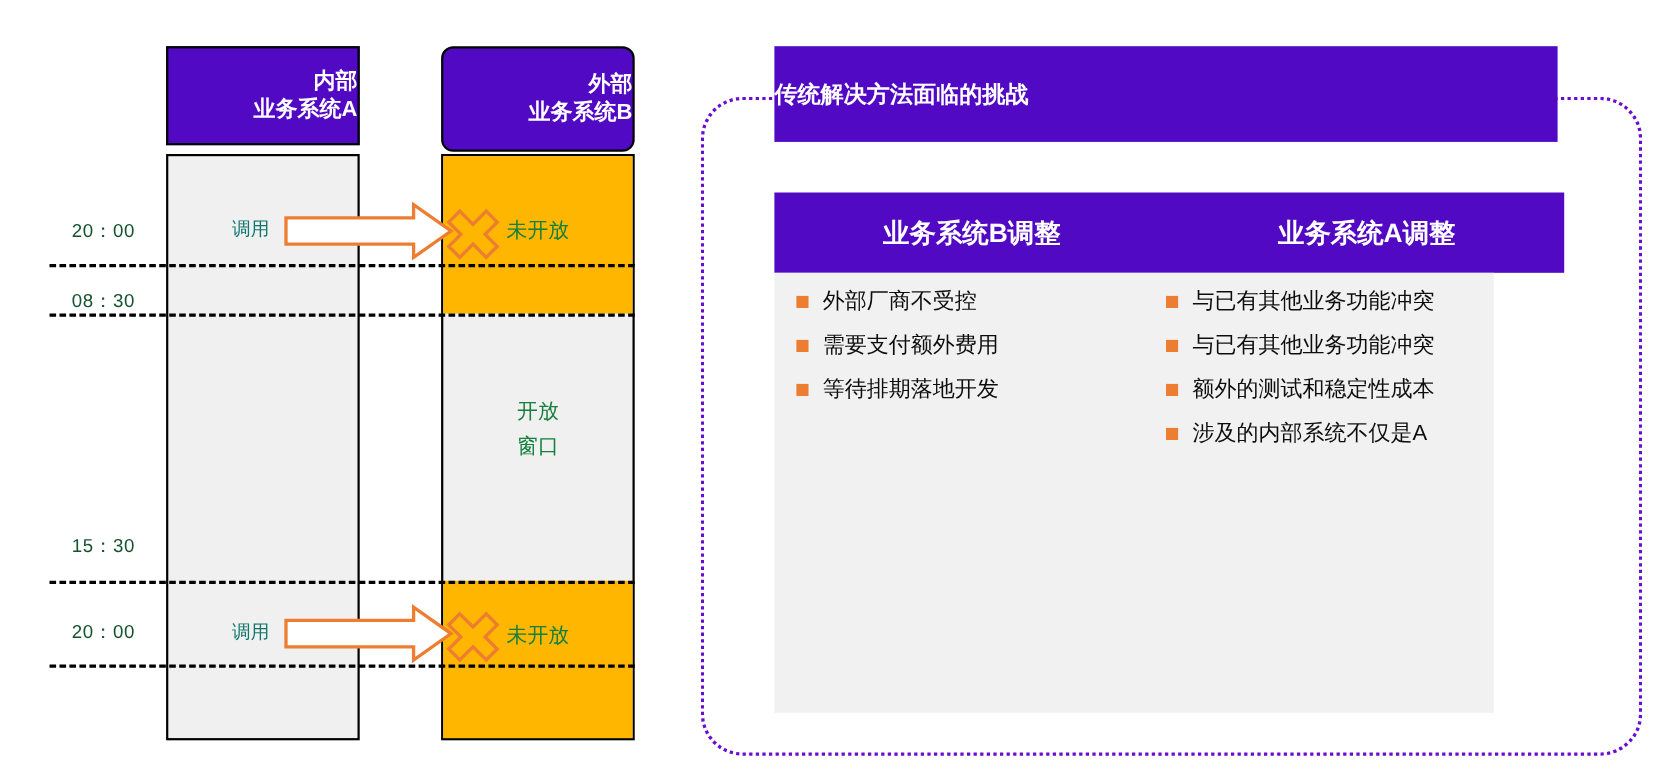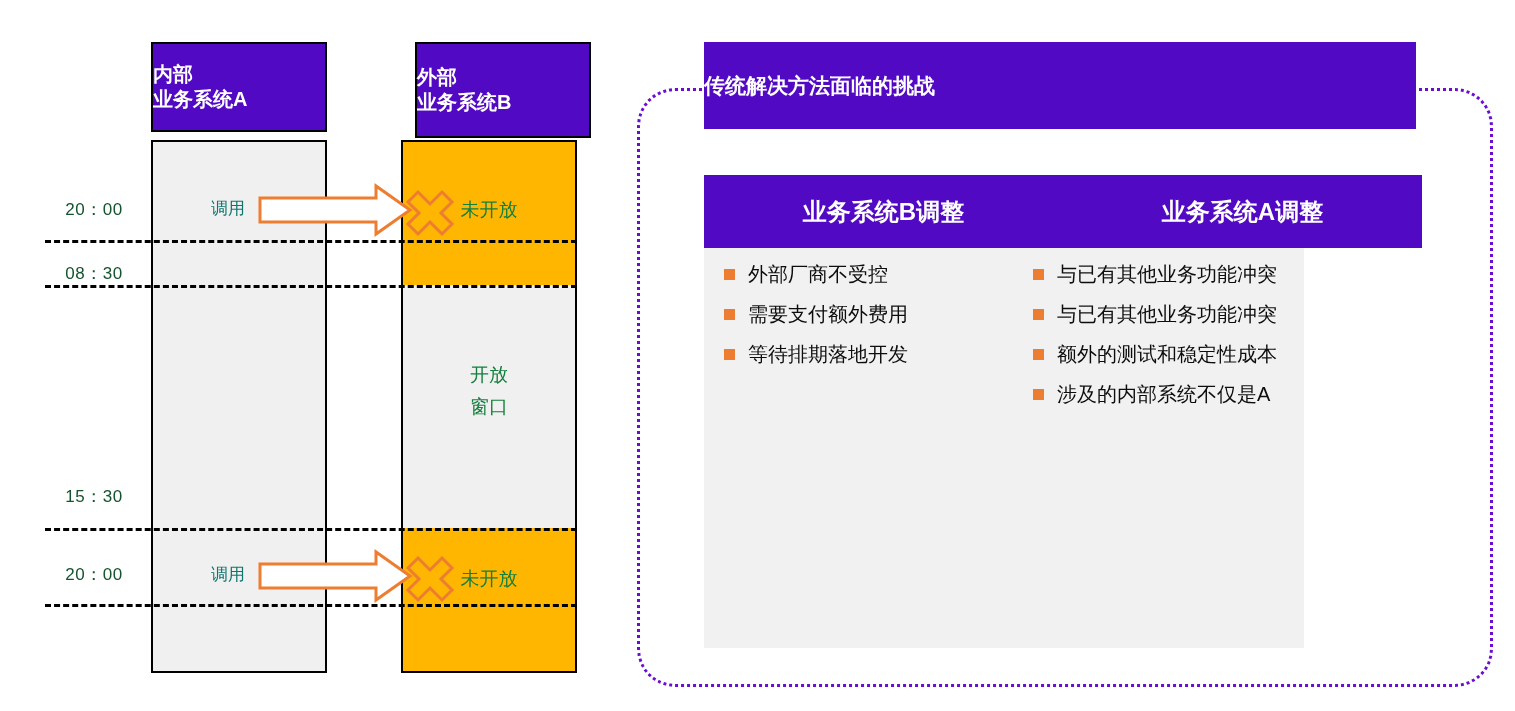--- a/index.html
+++ b/index.html
@@ -30,26 +30,26 @@
     background: #5209c4;
     border: 2px solid #000000;
     box-sizing: border-box;
     color: #ffffff;
     font-weight: bold;
     font-size: 20px;
     line-height: 1.25;
     text-align: center;
     display: flex;
     flex-direction: column;
-    align-items: flex-start;
+    align-items: flex-end;
     justify-content: center;
   }
 
   #header-a { left: 151px; top: 42px; width: 176px; height: 90px; }
-  #header-b { left: 415px; top: 42px; width: 176px; height: 96px; }
+  #header-b { left: 401px; top: 42px; width: 176px; height: 96px; border-radius: 11px; }
 
   .col-body {
     position: absolute;
     border: 2px solid #000000;
     box-sizing: border-box;
     background: #f0f0f0;
   }
   #col-a-body { left: 151px; top: 140px; width: 176px; height: 533px; }
   #col-b-body { left: 401px; top: 140px; width: 176px; height: 533px; }
 
@@ -169,21 +169,21 @@
     justify-content: center;
     color: #ffffff;
     font-size: 24px;
     font-weight: bold;
   }
 
   #columns-body {
     position: absolute;
     left: 94px;
     top: 248px;
-    width: 600px;
+    width: 654px;
     height: 400px;
     background: #f1f1f1;
     display: flex;
     padding-top: 14px;
     box-sizing: border-box;
   }
   .bullet-col {
     flex: 1;
     padding-left: 20px;
     box-sizing: border-box;

